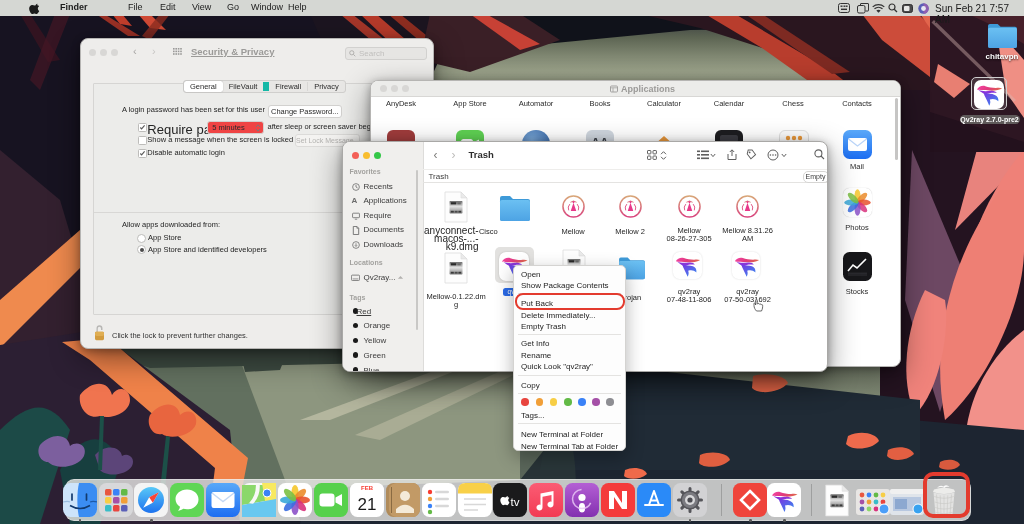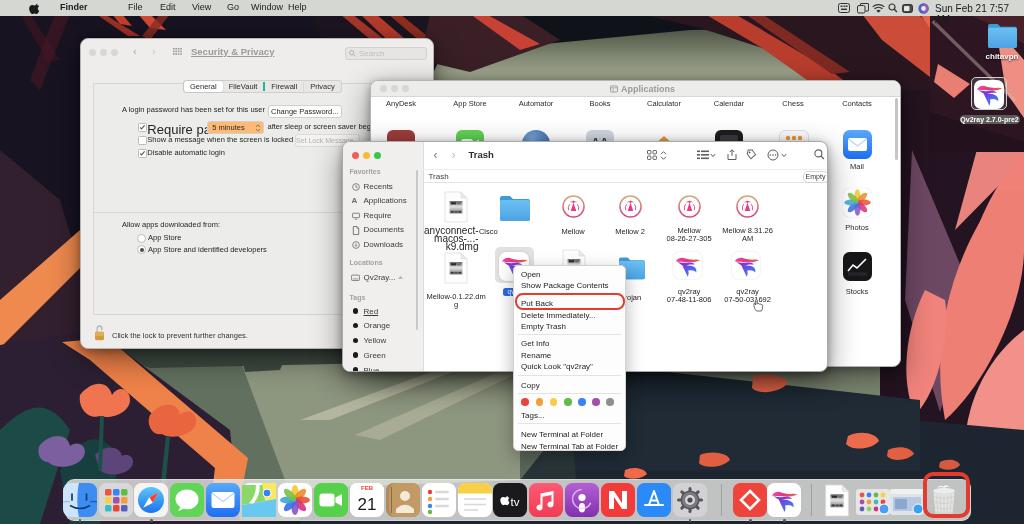--- a/index.html
+++ b/index.html
@@ -229,35 +229,35 @@
           <path d="M6.2,6.2 L9,9" stroke="#b0afad" stroke-width="1.4"></path>
         </svg>
     <span class="abs" style="left:13px;top:1px;color:#c0bfbd;font-size:8px;">Search</span>
   </div>
 
   <div class="abs" style="left:12px;top:44px;width:330px;height:230px;background:#ececea;border:1px solid #d6d5d3;border-radius:1px;"></div>
 
   <div class="abs" style="left:102px;top:40px;width:150px;height:10px;"></div>
   <div class="abs" style="left:102px;top:41px;height:11px;background:#e8e7e5;border:1px solid #d0cfcd;border-radius:3px;font-size:7.5px;color:#2b2b2b;display:flex;align-items:center;">
     <span style="background:#fff;border-radius:2.5px;padding:1.5px 6px;box-shadow:0 0 1px rgba(0,0,0,0.35);height:8px;line-height:8px;">General</span>
-    <span style="padding:0 6px;border-right:2px solid #14b8a6;">FileVault</span>
+    <span style="padding:0 6px;border-right:6px solid #14b8a6;">FileVault</span>
     <span style="padding:0 6px;border-right:1px solid #d8d7d5;">Firewall</span>
     <span style="padding:0 6px;">Privacy</span>
   </div>
 
   <span class="abs" style="left:41px;top:66px;font-size:7.5px;color:#242424;">A login password has been set for this user</span>
   <div class="abs" style="left:186.5px;top:66px;width:72.5px;height:11px;background:#fefefe;border:1px solid #d2d1cf;border-radius:3px;text-align:center;font-size:7.5px;color:#2b2b2b;line-height:11px;">Change Password...</div>
 
   <div class="abs" style="left:56.5px;top:83.6px;width:7px;height:7px;background:#fff;border:1px solid #bdbcba;border-radius:1.5px;line-height:0;">
         <svg style="display:block" width="7" height="7" viewBox="0 0 8 8">
           <path d="M1.5,4 L3,5.7 L6.4,1.6" fill="none" stroke="#5a5a5a" stroke-width="1.3"></path>
         </svg>
       </div>
   <span class="abs" style="left:66.3px;top:83.2px;font-size:13px;color:#242424;">Require password</span>
-  <div class="abs" style="left:126.2px;top:82px;width:55px;height:11px;background:#fdba74;border:1px solid #d2d1cf;border-radius:3px;font-size:7.5px;color:#2b2b2b;line-height:11px;">
+  <div class="abs" style="left:126.2px;top:82px;width:55px;height:11px;background:#ef4444;border:1px solid #d2d1cf;border-radius:3px;font-size:7.5px;color:#2b2b2b;line-height:11px;">
     <span style="padding-left:4px;">5 minutes</span>
     <svg class="abs" style="right:2px;top:1.5px" width="6" height="8" viewBox="0 0 6 8">
           <path d="M1,3 L3,0.8 L5,3 M1,5 L3,7.2 L5,5" fill="none" stroke="#7a7a7a" stroke-width="1"></path>
         </svg>
   </div>
   <span class="abs" style="left:186.5px;top:83.2px;font-size:7.5px;color:#242424;white-space:nowrap;">after sleep or screen saver begi</span>
   <div class="abs" style="left:56.5px;top:96.7px;width:7px;height:7px;background:#fff;border:1px solid #bdbcba;border-radius:1.5px;"></div>
   <span class="abs" style="left:66.3px;top:96.3px;font-size:7.5px;color:#242424;">Show a message when the screen is locked</span>
   <div class="abs" style="left:214px;top:95.2px;width:63px;height:11px;background:#f4f3f1;border:1px solid #dcdbd9;border-radius:3px;text-align:center;font-size:7px;color:#b4b3b1;line-height:11px;white-space:nowrap;">Set Lock Message...</div>
   <div class="abs" style="left:56.5px;top:109.7px;width:7px;height:7px;background:#fff;border:1px solid #bdbcba;border-radius:1.5px;line-height:0;">
@@ -416,21 +416,21 @@
           <span style="position:absolute;left:21px;top:1.5px;">Qv2ray...</span>
           <svg style="position:absolute;left:54px;top:3.5px" width="7" height="7" viewBox="0 0 8 8">
             <path d="M1,4.2 L4,1.2 L7,4.2 Z M1,6 L7,6" fill="#b2b1af"></path>
           </svg>
         </div>
   </div>
   <div class="abs" style="left:7px;top:152px;font-size:7px;color:#a3a29f;font-weight:bold;">Tags</div>
   <div class="abs" style="left:0;top:163px;width:80px;font-size:8px;color:#3b3b3b;">
     <div style="position:relative;height:14.8px;">
           <span style="position:absolute;left:10px;top:3px;width:5.5px;height:5.5px;border-radius:50%;background:#1a1a1a;"></span>
-          <span style="position:absolute;left:21px;top:1.5px;text-decoration:underline;">Red</span>
+          <span style="position:absolute;left:14px;top:1.5px;text-decoration:underline;">Red</span>
         </div>
     <div style="position:relative;height:14.8px;">
           <span style="position:absolute;left:10px;top:3px;width:5.5px;height:5.5px;border-radius:50%;background:#1a1a1a;"></span>
           <span style="position:absolute;left:21px;top:1.5px;">Orange</span>
         </div>
     <div style="position:relative;height:14.8px;">
           <span style="position:absolute;left:10px;top:3px;width:5.5px;height:5.5px;border-radius:50%;background:#1a1a1a;"></span>
           <span style="position:absolute;left:21px;top:1.5px;">Yellow</span>
         </div>
     <div style="position:relative;height:14.8px;">

